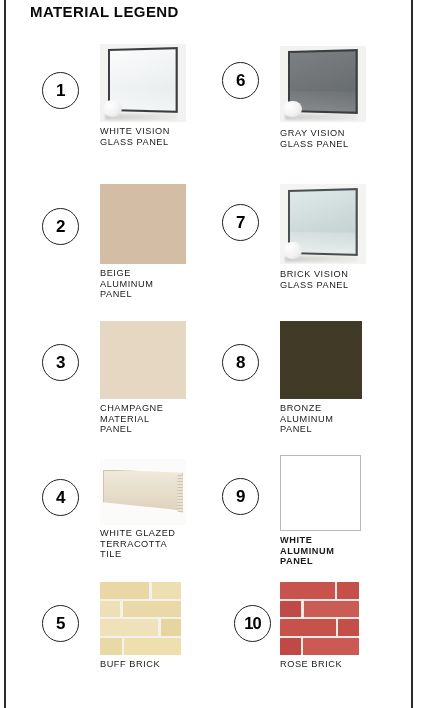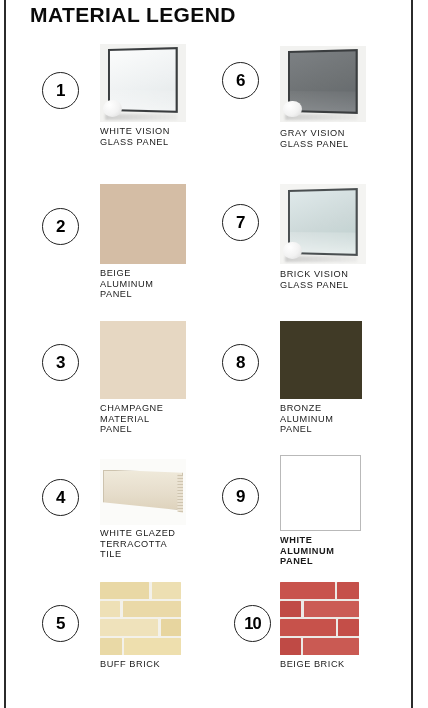--- a/index.html
+++ b/index.html
@@ -24,21 +24,21 @@
     height: 708px;
     box-sizing: border-box;
     border-left: 2px solid #2b2b2b;
     border-right: 2px solid #2b2b2b;
     background: #ffffff;
   }
   #legend-title {
     position: absolute;
     left: 24px;
     top: 3px;
-    font-size: 21px;
+    font-size: 15px;
     font-weight: bold;
     letter-spacing: 0.4px;
     color: #0a0a0a;
     font-family: "Liberation Sans", sans-serif;
     white-space: nowrap;
   }
 
   
   #legend-grid {
     position: absolute;
@@ -361,18 +361,18 @@
             <div class="brick-row" style="top:51%;">
               <div class="brick" style="flex:0 0 71%; background:#c7524b;"></div>
               <div class="brick" style="flex:1 1 auto; background:#c44e48;"></div>
             </div>
             <div class="brick-row" style="top:76.5%;">
               <div class="brick" style="flex:0 0 26%; background:#bf4a45;"></div>
               <div class="brick" style="flex:1 1 auto; background:#ca5a53;"></div>
             </div>
           </div>
         </div>
-        <div class="item-caption" style="top:81px;">BEIGE BRICK</div>
+        <div class="item-caption" style="top:81px;">ROSE BRICK</div>
       </div>
 
     </div>
   </div>
 </div>
 
 </body></html>

